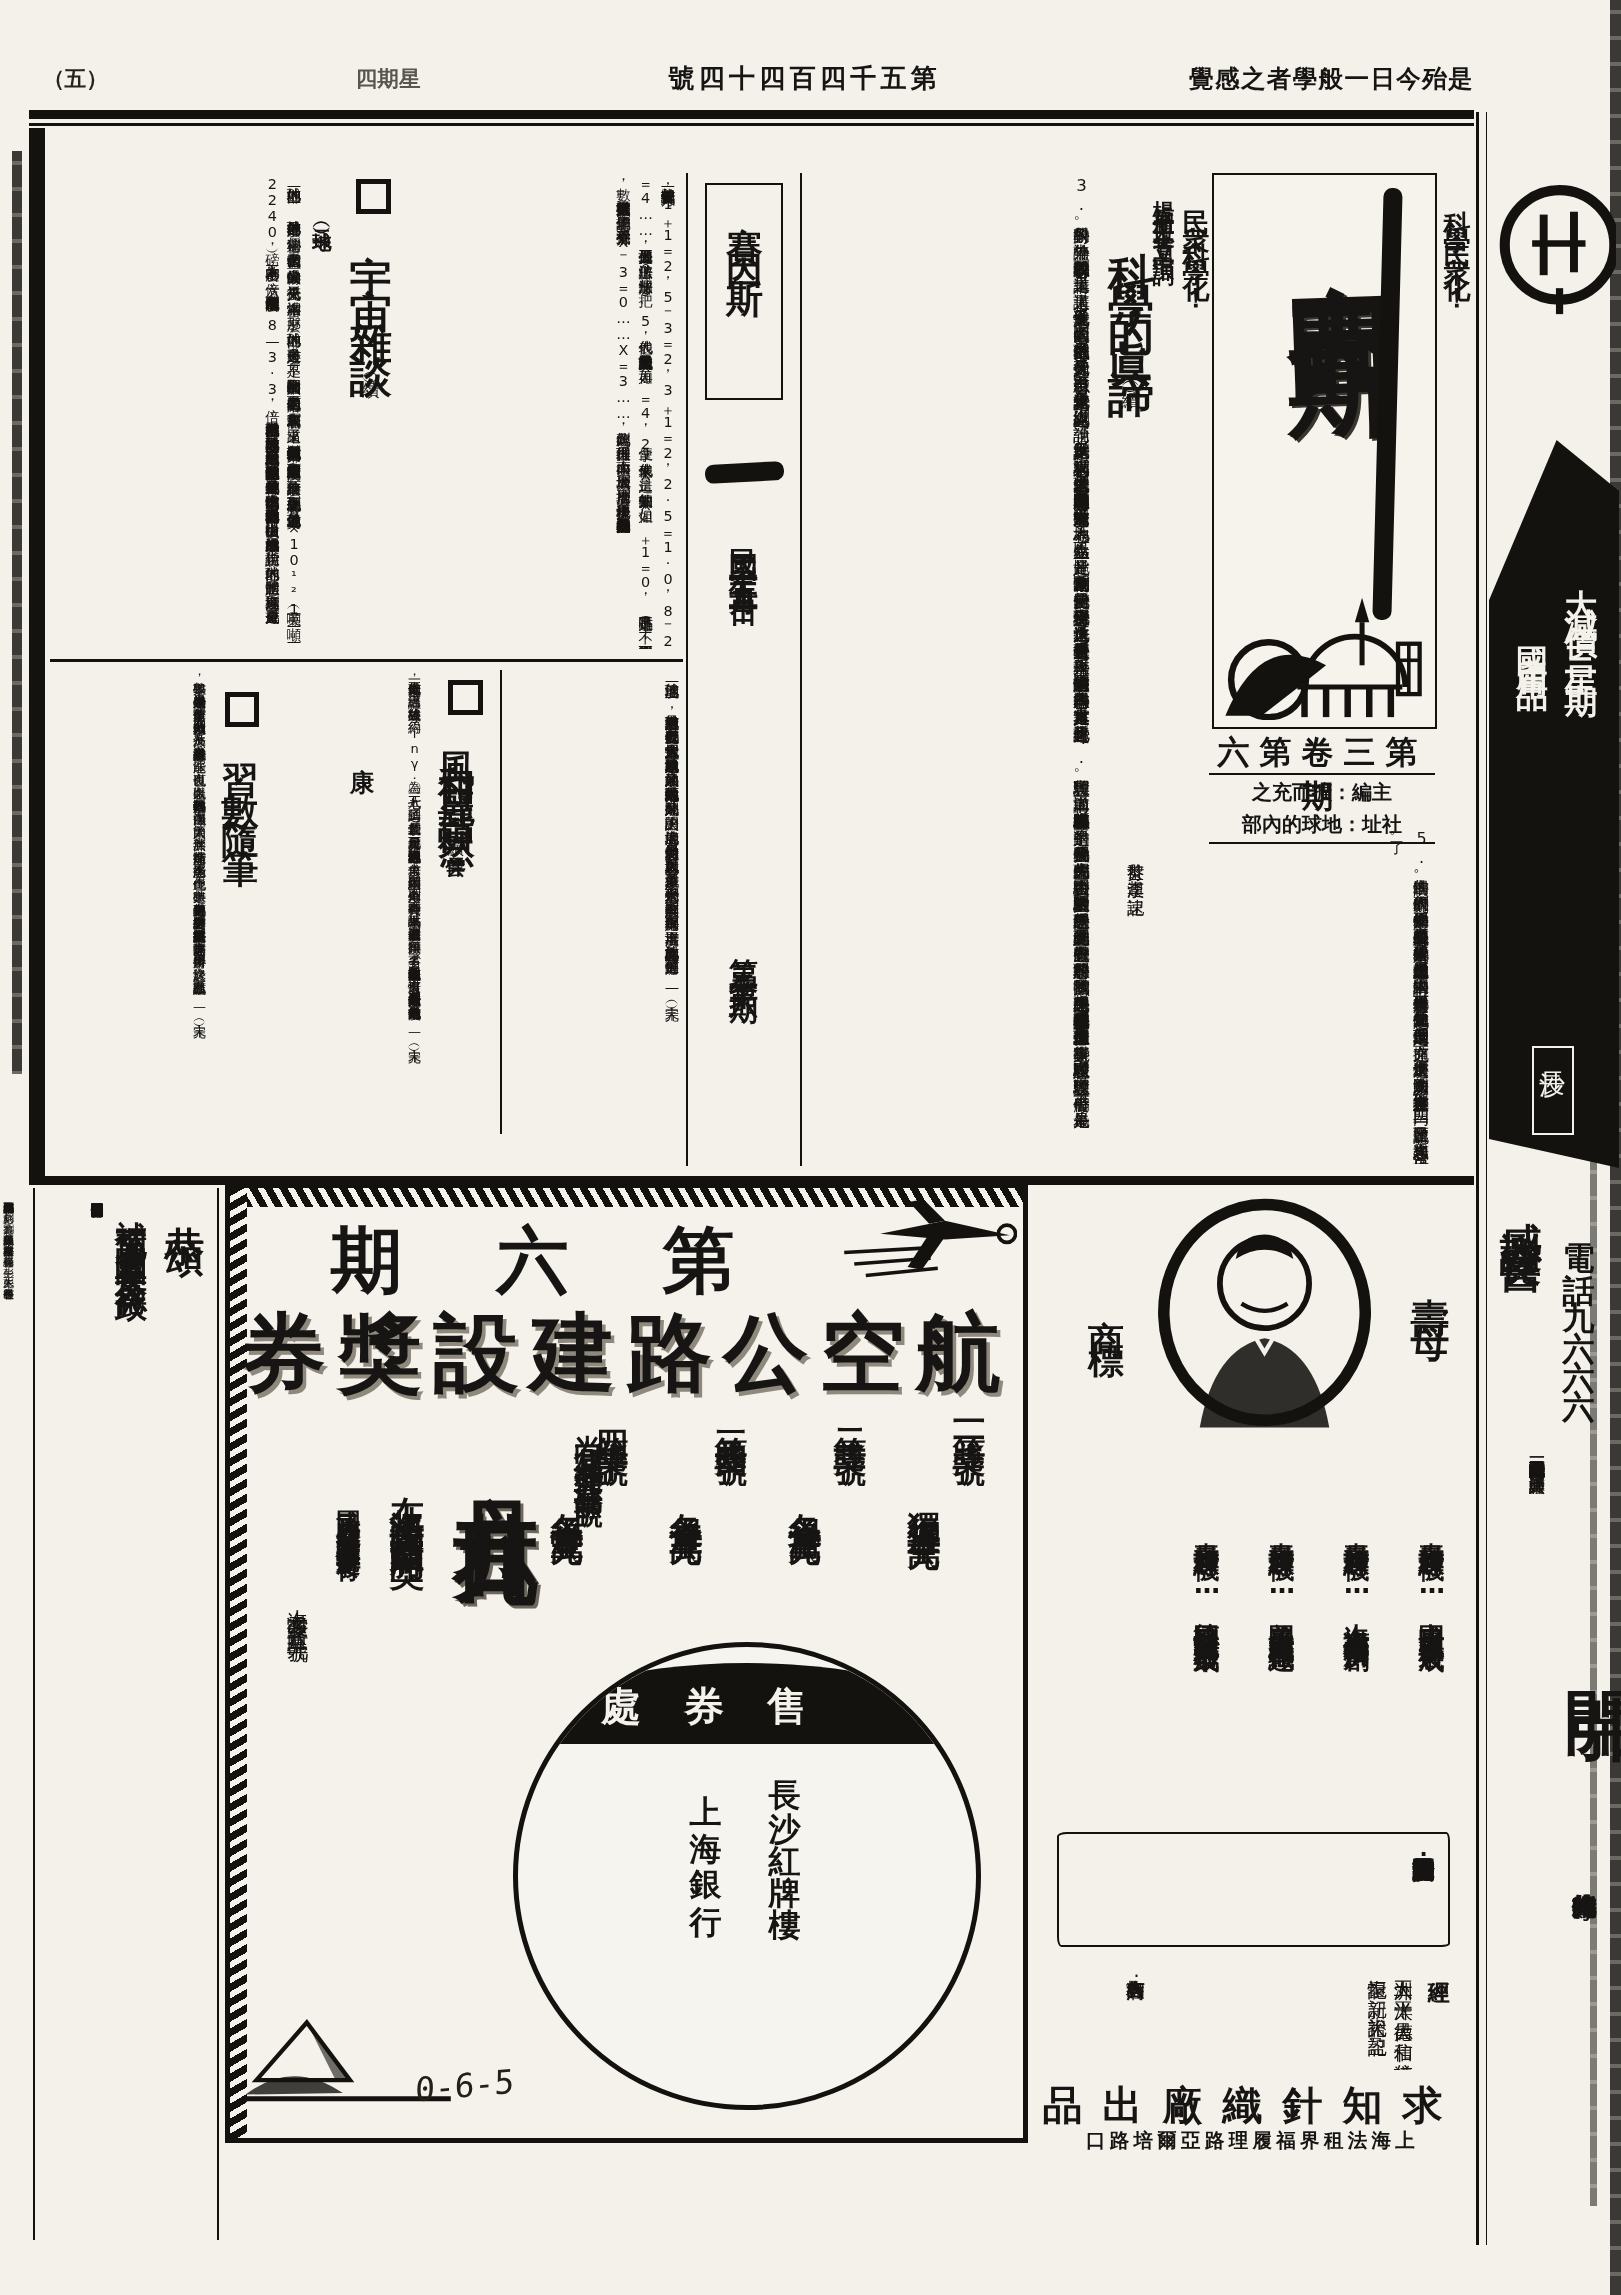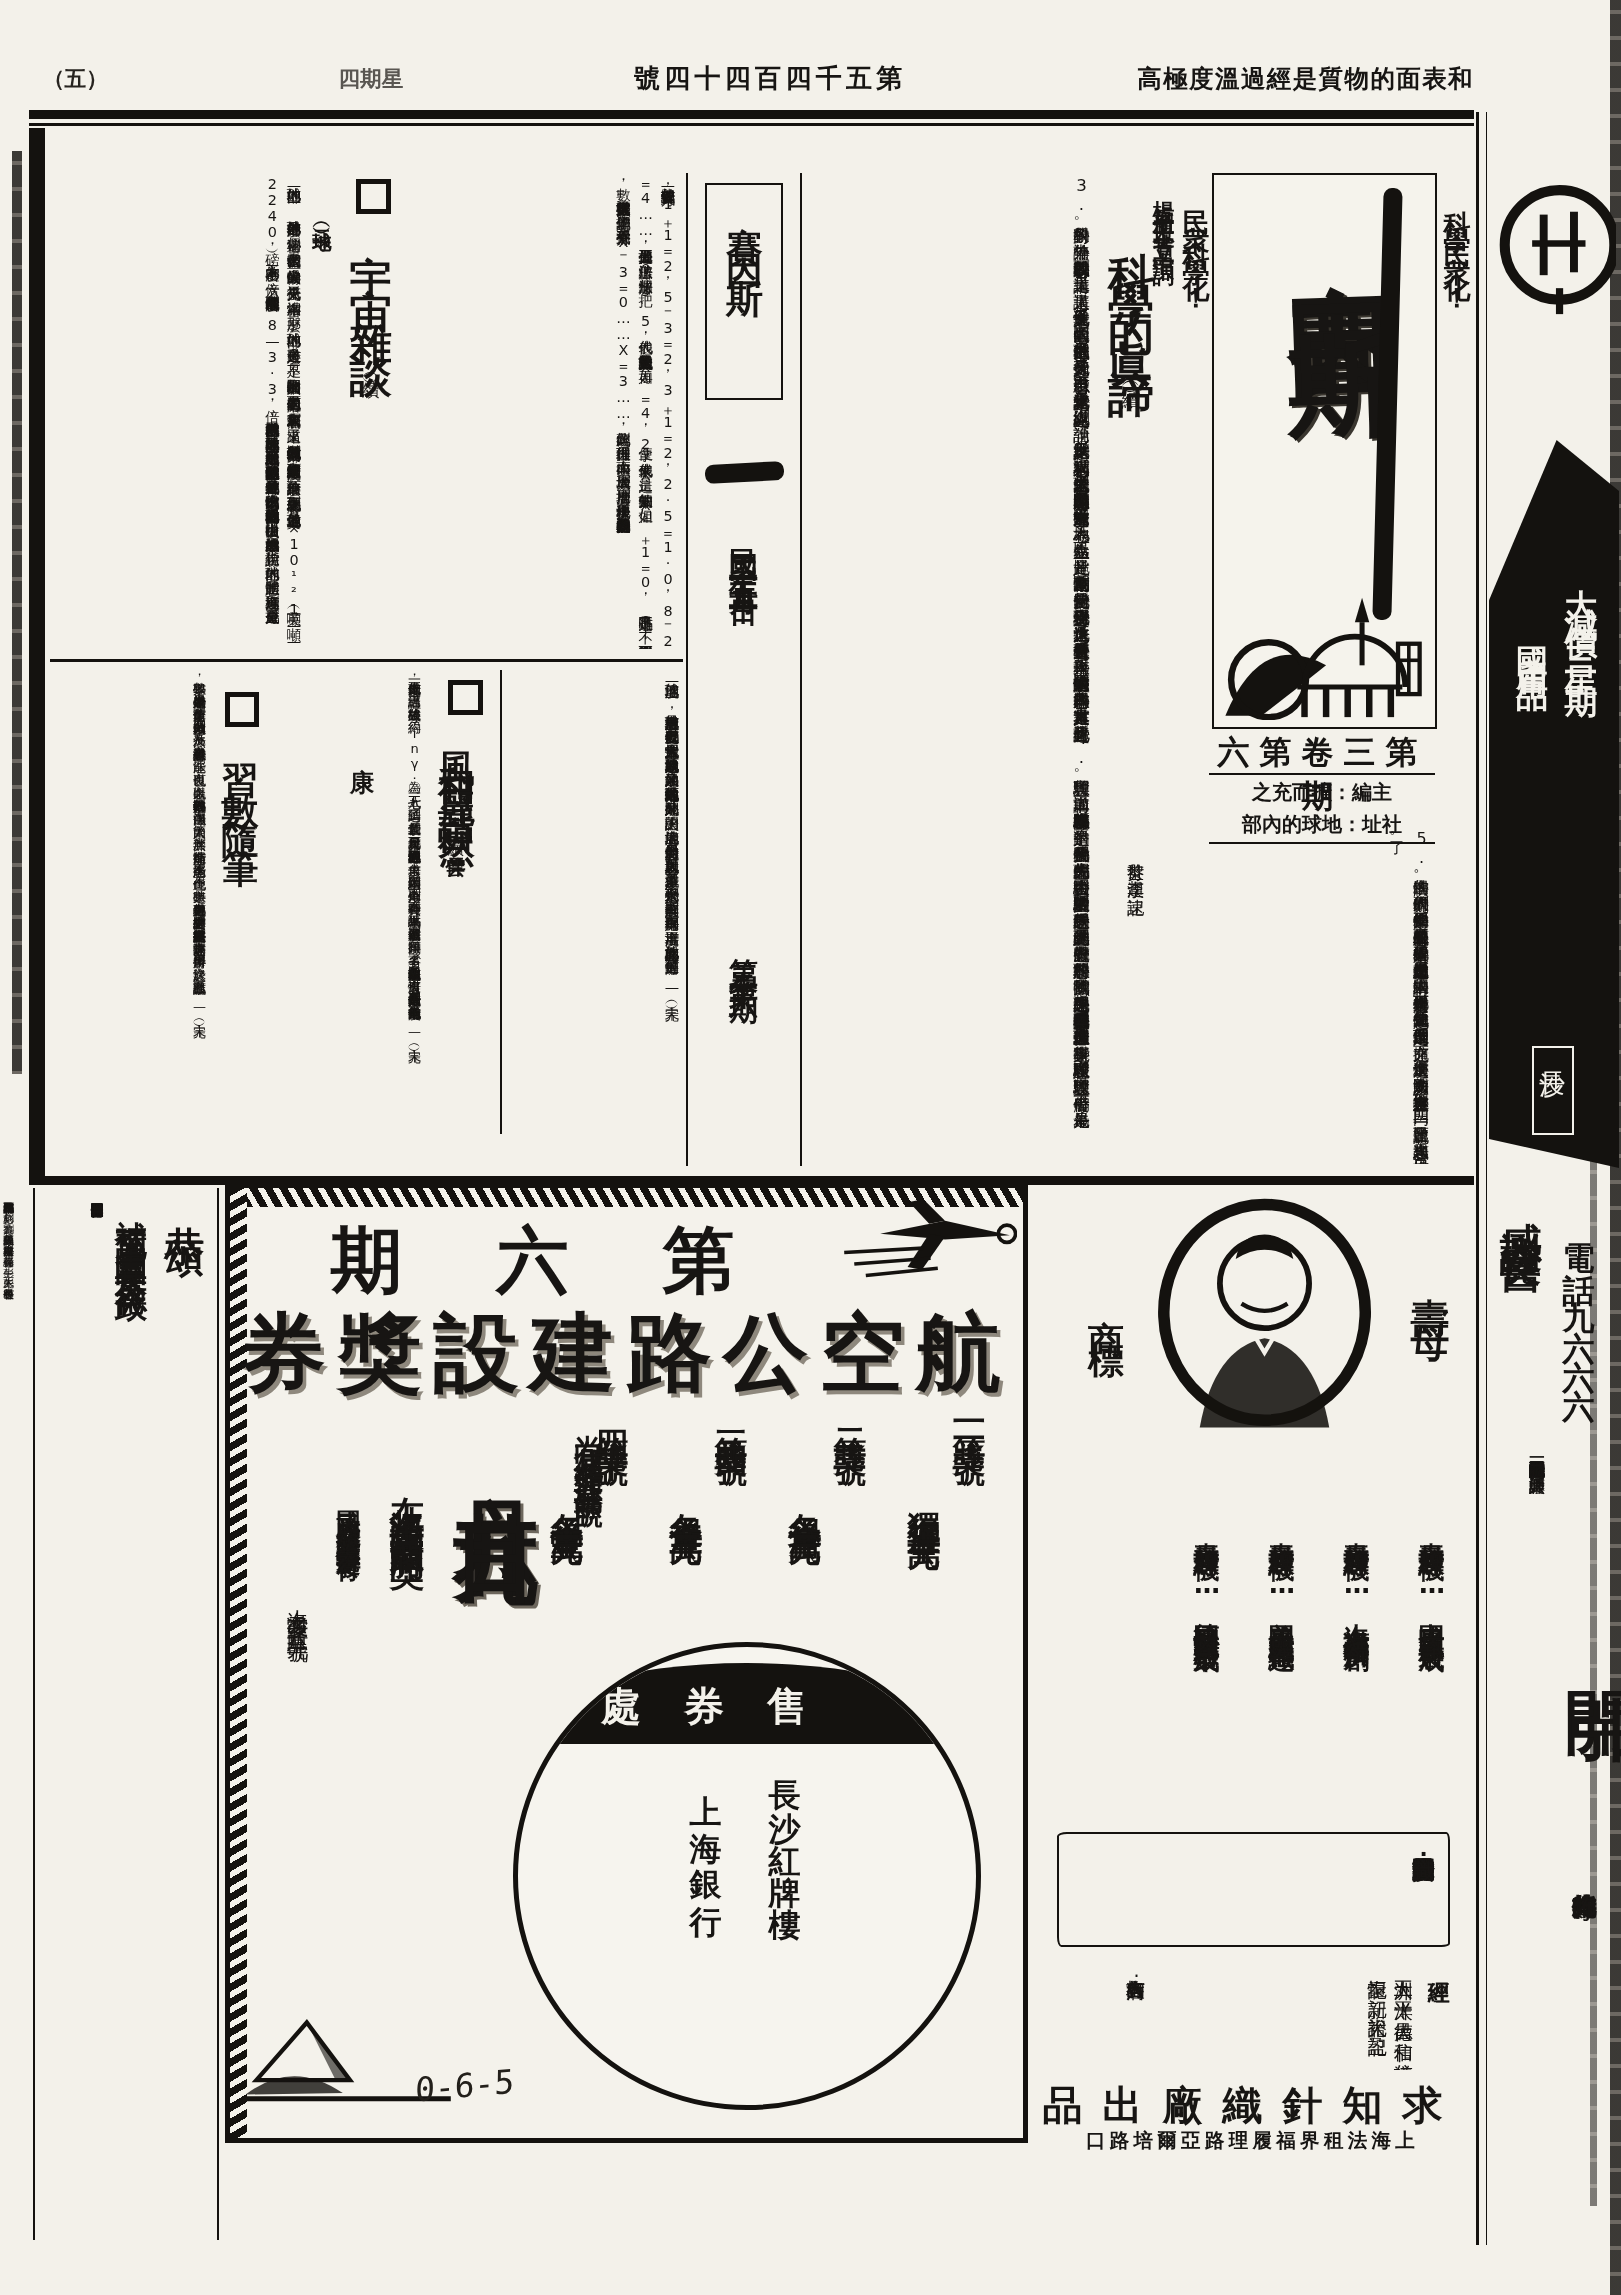--- a/index.html
+++ b/index.html
@@ -23,21 +23,21 @@
 <div id="page">
 
   <div class="abs artifact" style="left:11.5px;top:151px;width:10px;height:923px;"></div>
   <div class="abs artifact" style="left:1610px;top:0px;width:11.5px;height:2295px;"></div>
   <div class="abs artifact" style="left:1590px;top:692px;width:7.2px;height:1514px;opacity:.55;"></div>
 
   <div class="abs" style="left:43px;top:48px;width:1431px;height:61px;display:flex;align-items:center;justify-content:space-between;">
     <span class="rtl soft" style="font-size:21.6px;font-weight:bold;">（五）</span>
     <span class="rtl soft" style="font-size:21.6px;font-weight:bold;opacity:.75;">星期四</span>
     <span class="rtl" style="font-size:26px;font-weight:bold;letter-spacing:4.3px;">第五千四百四十四號</span>
-    <span class="rtl" style="font-size:24.5px;font-weight:bold;letter-spacing:1.4px;">和表面的物質是經過溫度極高</span>
+    <span class="rtl" style="font-size:24.5px;font-weight:bold;letter-spacing:1.4px;">是殆今日一般學者之感覺</span>
   </div>
 
   <div class="abs rule" style="left:29px;top:110px;width:1445px;height:8.6px;"></div>
   <div class="abs rule" style="left:29px;top:123px;width:1445px;height:2.9px;"></div>
 
   <div class="abs rule" style="left:29px;top:128px;width:16px;height:1049px;"></div>
   <div class="abs rule" style="left:29px;top:1176px;width:1445px;height:8.6px;"></div>
   <div class="abs rule" style="left:1476px;top:112px;width:2.9px;height:2133px;"></div>
   <div class="abs rule" style="left:1486px;top:112px;width:1.4px;height:2133px;"></div>
 

